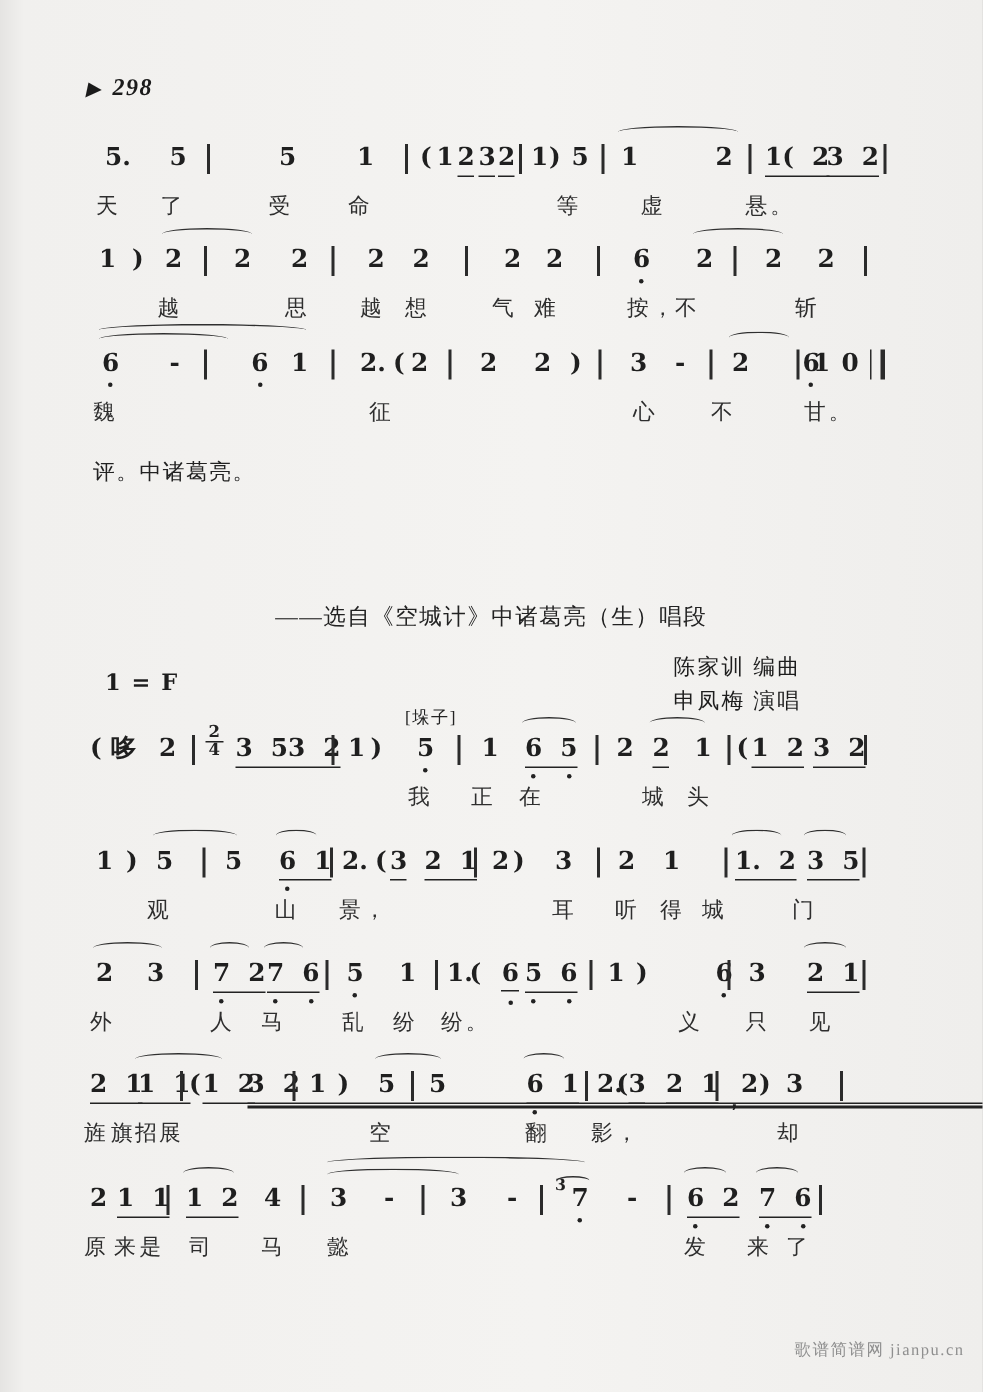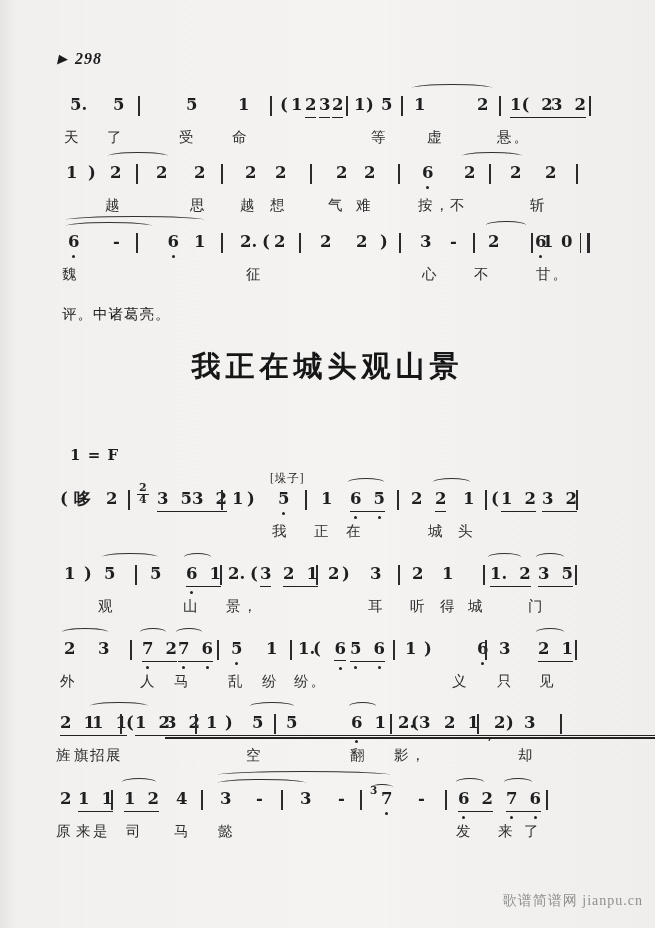--- a/index.html
+++ b/index.html
@@ -41,21 +41,21 @@
   .explain-label{font-weight:bold;margin-right:9px;color:#111;}
   .explain2{position:absolute;left:62px;top:305px;font-size:14.5px;color:#222;letter-spacing:1px;}
   .title{position:absolute;left:0;top:347px;width:100%;margin:0;text-align:center;font-size:29px;
          font-weight:bold;letter-spacing:5px;color:#161616;}
   .subtitle{position:absolute;left:0;top:402px;width:100%;text-align:center;font-size:15px;
             letter-spacing:1px;color:#222;}
   .credits{position:absolute;left:449px;top:434px;font-size:14.5px;line-height:23px;letter-spacing:1.5px;color:#1d1d1d;}
   .keysig{position:absolute;left:70px;top:446px;font-size:15px;font-weight:bold;color:#1d1d1d;
           font-family:"DejaVu Serif",serif;letter-spacing:1px;}
   .section-label{position:absolute;left:270px;top:471px;font-size:11.5px;color:#222;letter-spacing:1px;}
-  .watermark{position:absolute;right:12px;top:892px;font-size:14px;color:#8f8f8f;letter-spacing:1px;}
+  .watermark{position:absolute;right:12px;top:892px;font-size:11px;color:#8f8f8f;letter-spacing:1px;}
 </style>
 </head>
 <body>
 
 <div class="page">
   <div class="pagenum">
     <span class="marker">▶</span>
     <span class="num">298</span>
   </div>
 
@@ -245,20 +245,24 @@
           <span class="n db">6</span>
           <span class="n">2</span>
         </span><span class="grp u1" style="left: 506px;">
           <span class="n db">7</span>
           <span class="n db">6</span>
         </span><span class="bar" style="left: 546px;"></span><div class="arc" style="left: 122px; width: 34px; top: -11px;"></div><div class="arc" style="left: 218px; width: 172px; top: -18px;"></div><div class="arc" style="left: 218px; width: 88px; top: -10px;"></div><div class="arc" style="left: 371px; width: 22px; top: -5px; height: 5px;"></div><div class="arc" style="left: 456px; width: 28px; top: -11px;"></div><div class="arc" style="left: 504px; width: 28px; top: -11px;"></div><span class="lyric" style="left: 56px;">原</span><span class="lyric" style="left: 76px;">来</span><span class="lyric" style="left: 93px;">是</span><span class="lyric" style="left: 126px;">司</span><span class="lyric" style="left: 174px;">马</span><span class="lyric" style="left: 218px;">懿</span><span class="lyric" style="left: 456px;">发</span><span class="lyric" style="left: 498px;">来</span><span class="lyric" style="left: 524px;">了</span></div>
     </div>
 
   <div class="explain2">评。中诸葛亮。</div>
 
-  <h1 class="title">我正在城头观山景</h1>
-
+  <div class="subtitle">——选自《空城计》中诸葛亮（生）唱段</div>
+
+  <div class="credits">
+    <div>陈家训 编曲</div>
+    <div>申凤梅 演唱</div>
+  </div>
 
   <div class="keysig">1 = F</div>
   <div class="section-label">[垛子]</div>
 
   <div class="watermark">歌谱简谱网 jianpu.cn</div>
 </div>
 
 </body></html>

